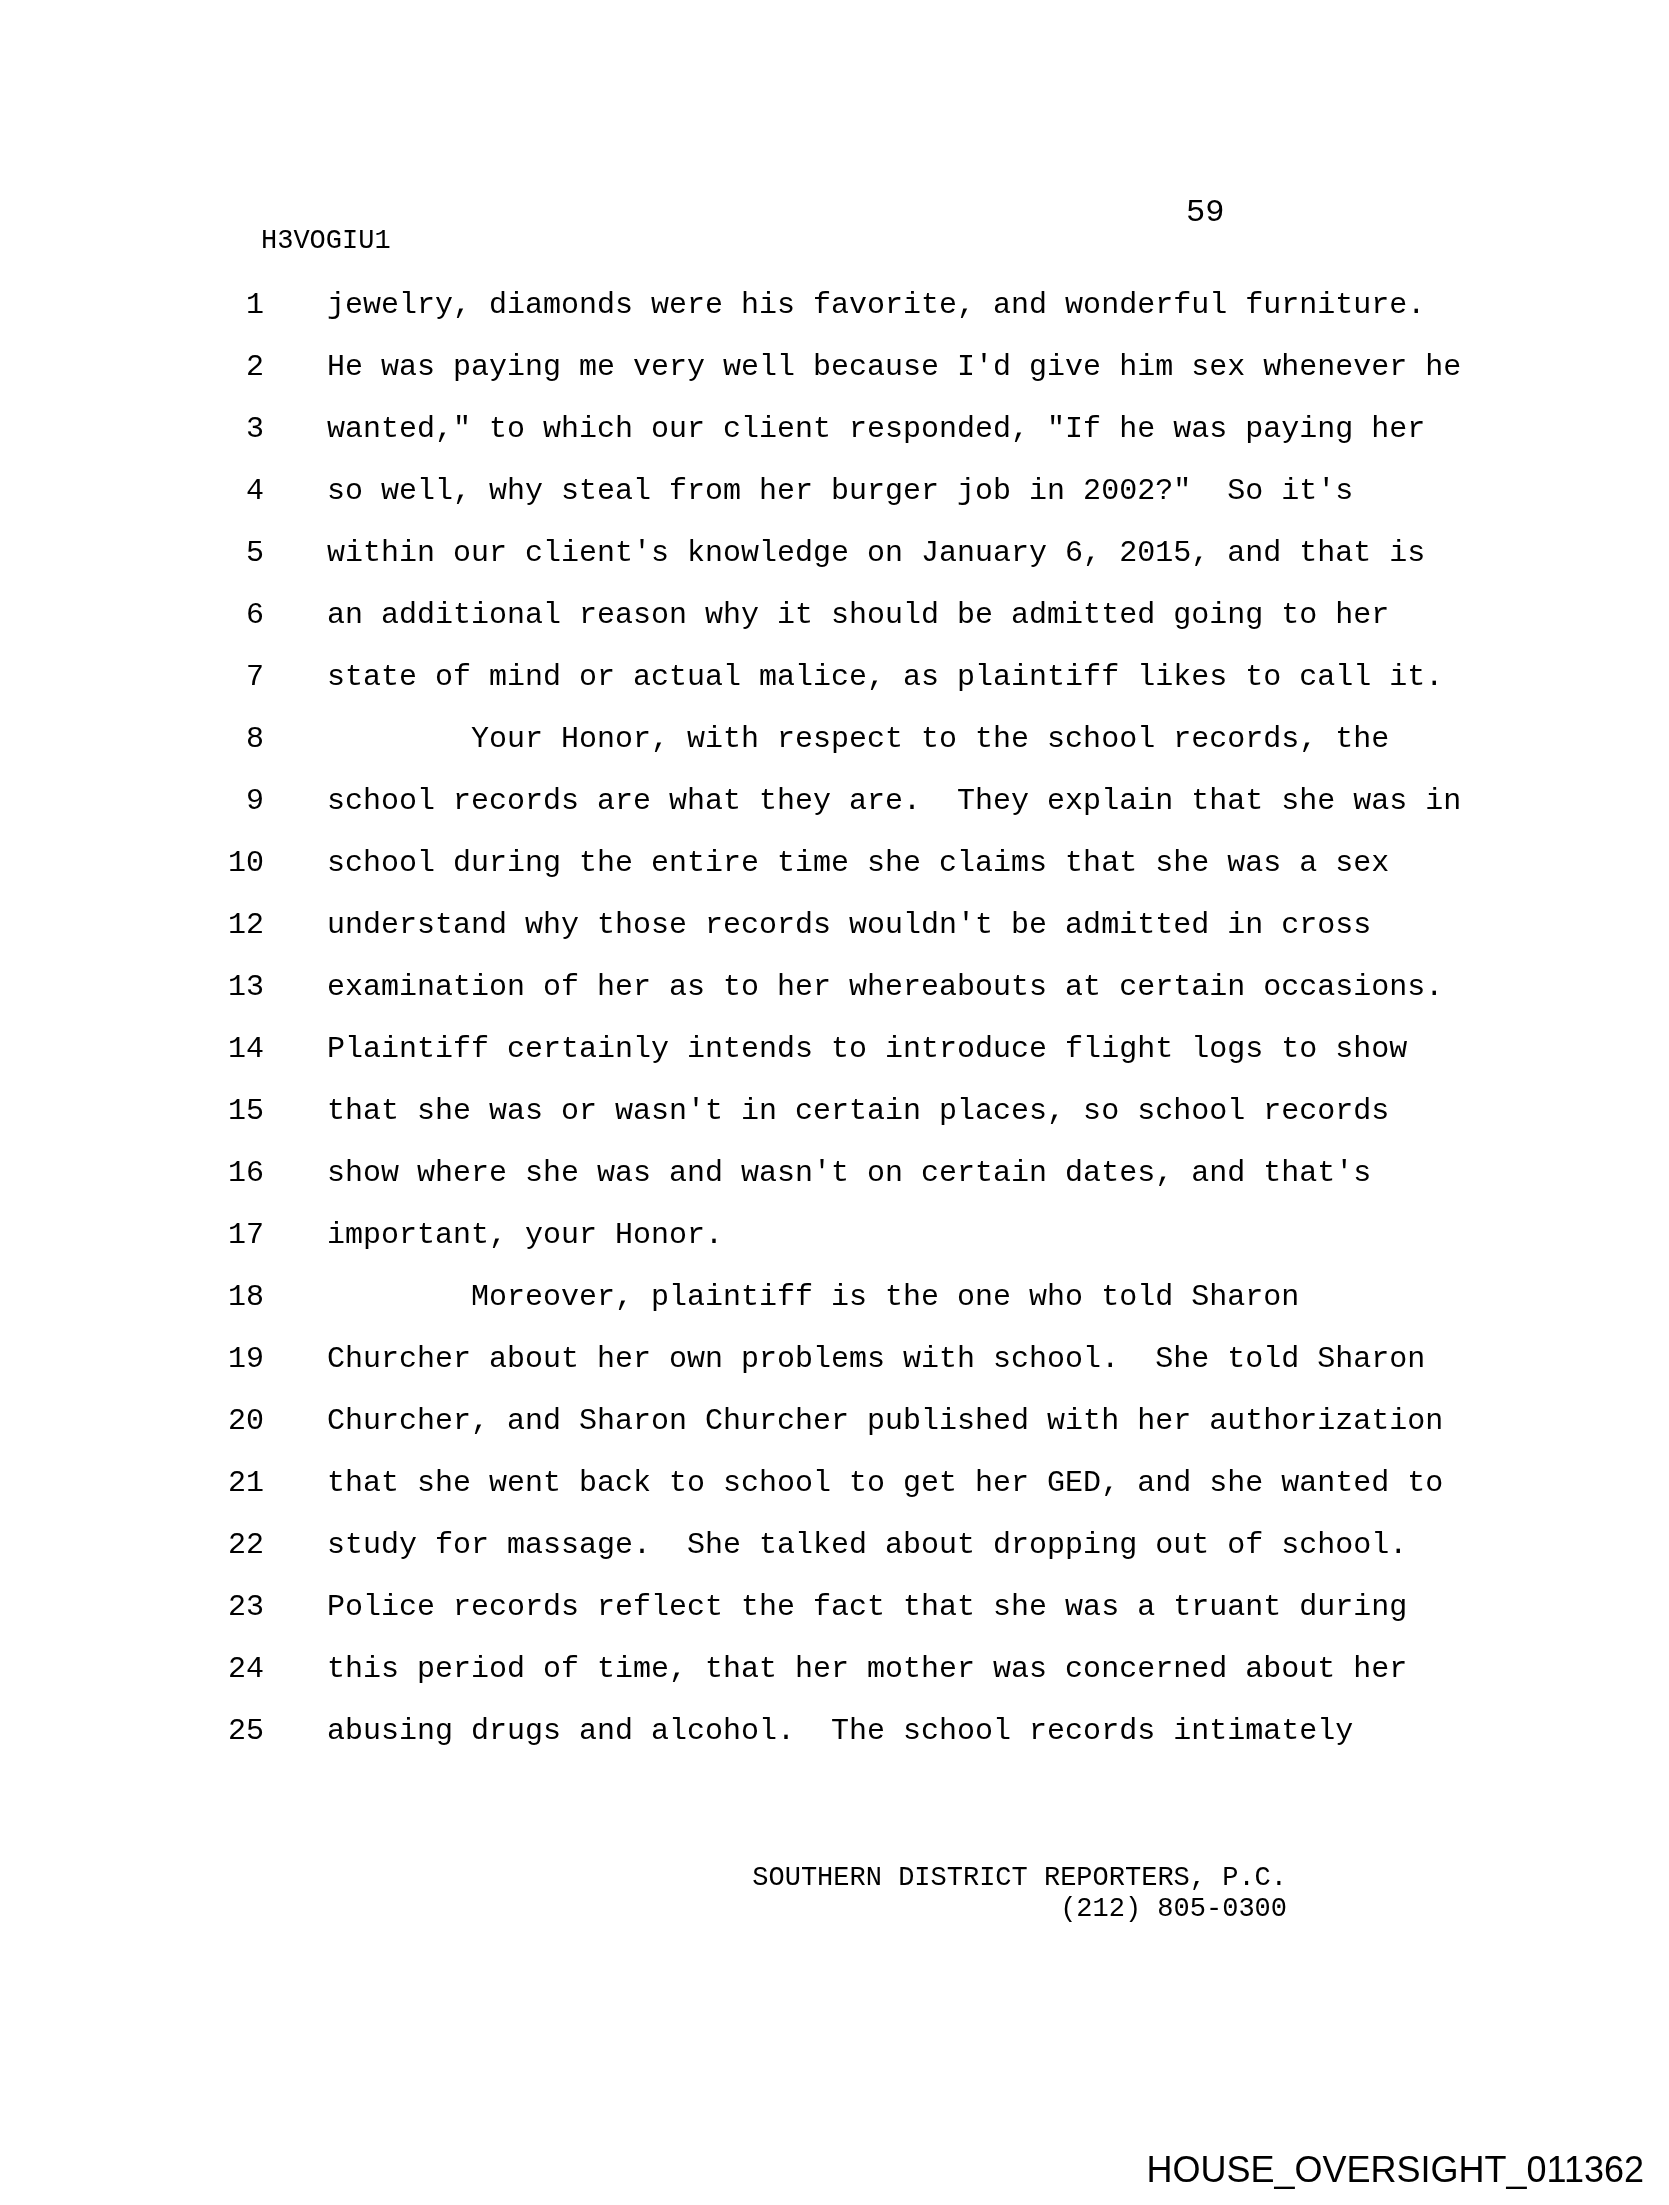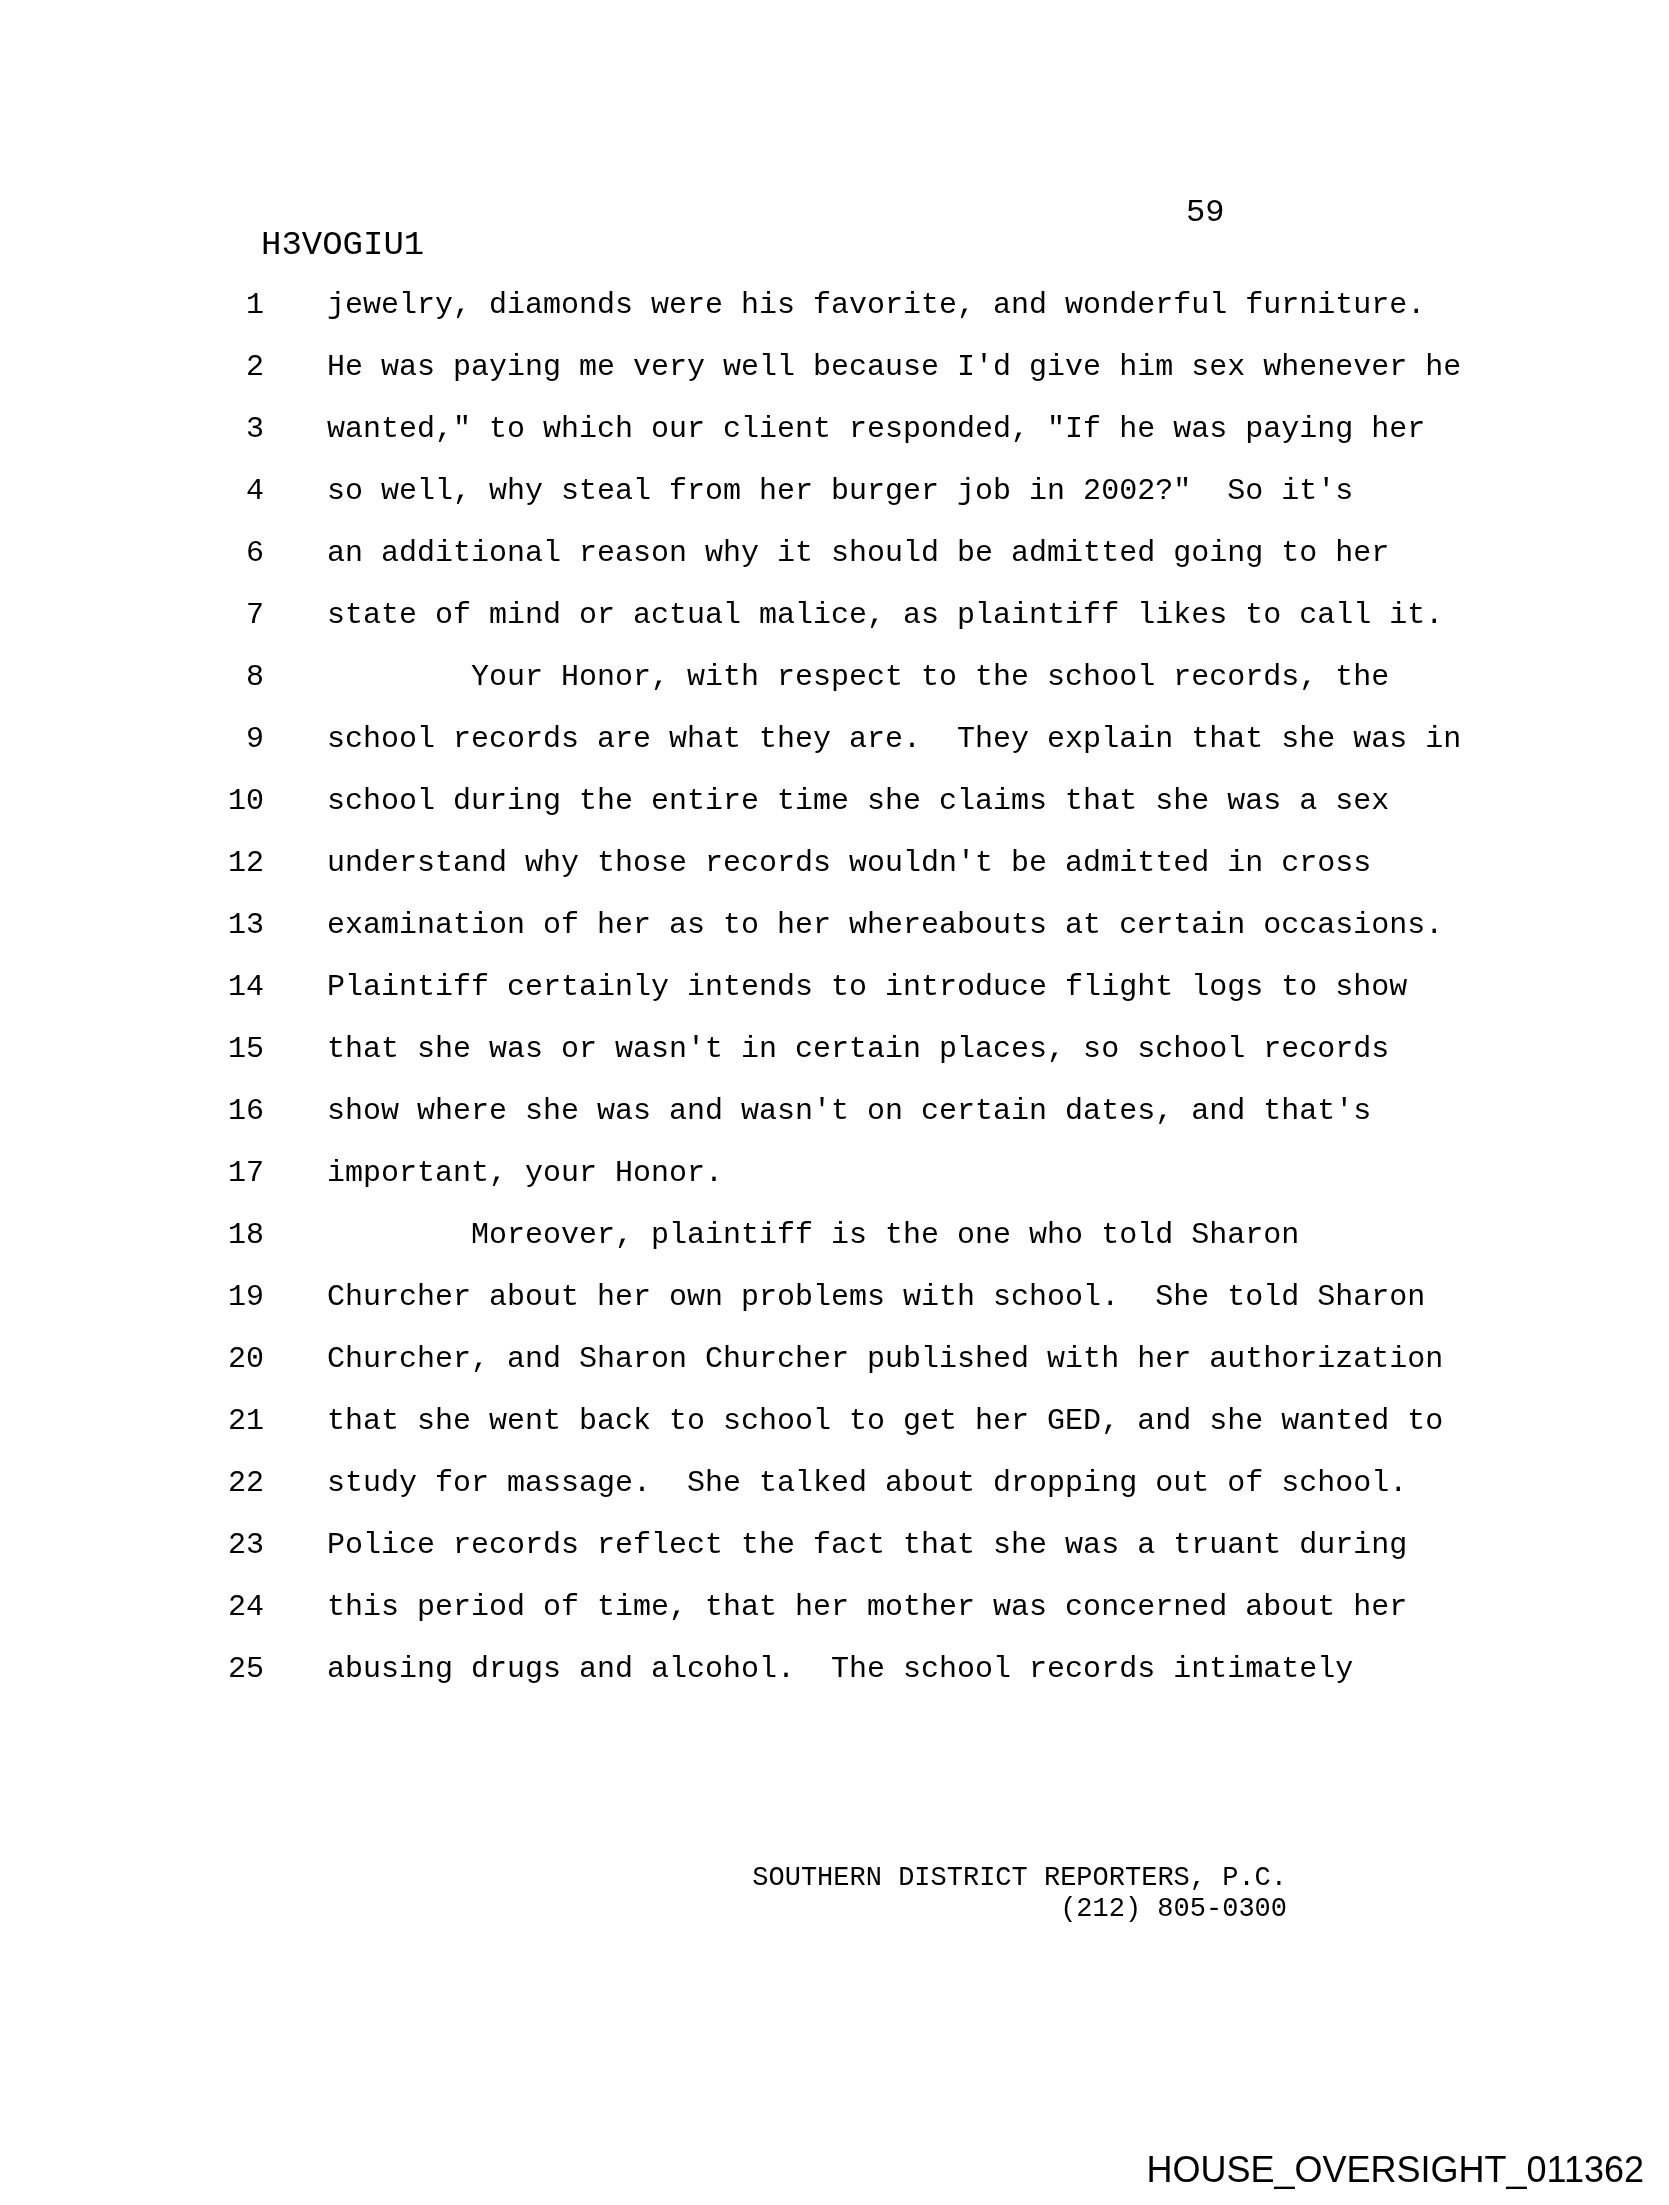--- a/index.html
+++ b/index.html
@@ -17,21 +17,21 @@
   .page-number {
     position: absolute;
     top: 194px;
     left: 1186px;
     font-size: 32px;
   }
   .header-id {
     position: absolute;
     top: 226px;
     left: 261px;
-    font-size: 34px;
+    font-size: 27px;
   }
   .lines {
     position: absolute;
     top: 274px;
     left: 0;
     width: 1669px;
   }
   .line-row {
     height: 62px;
     line-height: 62px;
@@ -78,20 +78,21 @@
 
   <div class="lines" id="lines">
   <div class="line-row"><span class="line-num">1</span><span class="line-text">jewelry, diamonds were his favorite, and wonderful furniture.</span></div>
 
   <div class="line-row"><span class="line-num">2</span><span class="line-text">He was paying me very well because I'd give him sex whenever he</span></div>
 
   <div class="line-row"><span class="line-num">3</span><span class="line-text">wanted," to which our client responded, "If he was paying her</span></div>
 
   <div class="line-row"><span class="line-num">4</span><span class="line-text">so well, why steal from her burger job in 2002?"  So it's</span></div>
 
+  <div class="line-row"><span class="line-num">5</span><span class="line-text">within our client's knowledge on January 6, 2015, and that is</span></div>
 
   <div class="line-row"><span class="line-num">6</span><span class="line-text">an additional reason why it should be admitted going to her</span></div>
 
   <div class="line-row"><span class="line-num">7</span><span class="line-text">state of mind or actual malice, as plaintiff likes to call it.</span></div>
 
   <div class="line-row"><span class="line-num">8</span><span class="line-text">        Your Honor, with respect to the school records, the</span></div>
 
   <div class="line-row"><span class="line-num">9</span><span class="line-text">school records are what they are.  They explain that she was in</span></div>
 
   <div class="line-row"><span class="line-num">10</span><span class="line-text">school during the entire time she claims that she was a sex</span></div>

